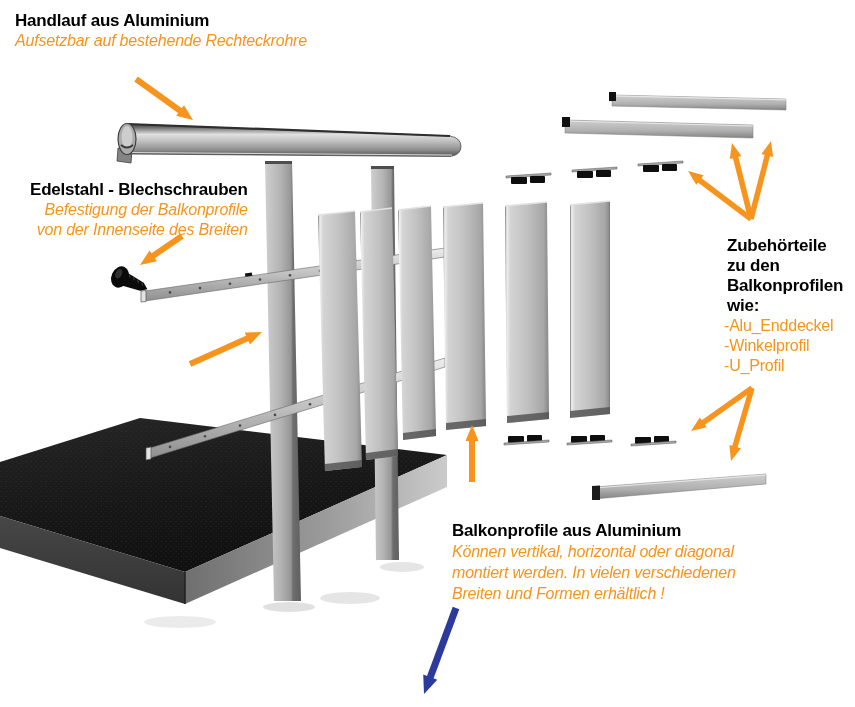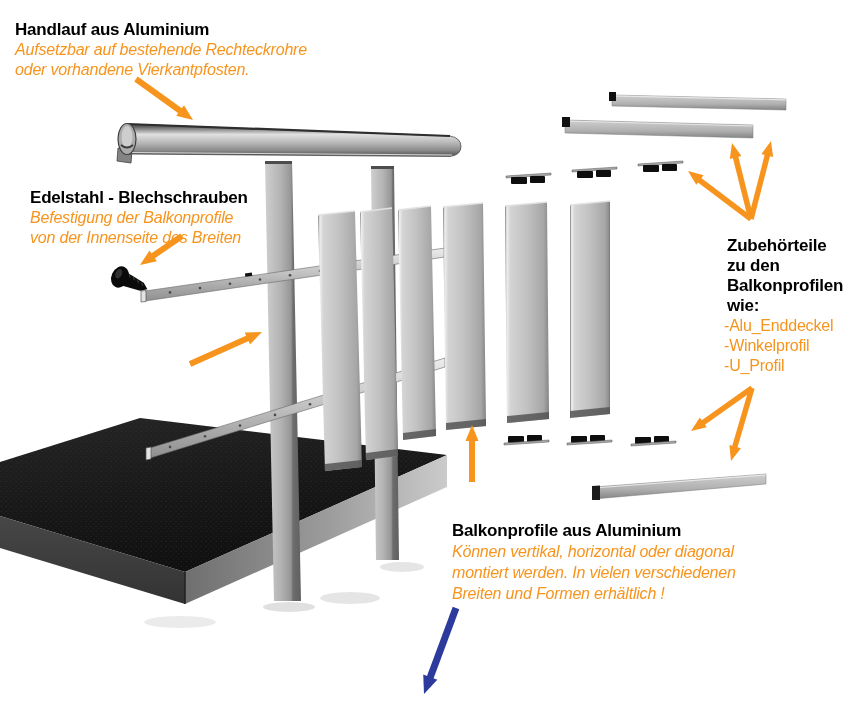--- a/index.html
+++ b/index.html
@@ -281,27 +281,26 @@
         </g>
     </g>
     <g>
       <line class="arrow-shaft-blue" x1="456" y1="608" x2="427" y2="686" stroke-width="7"></line>
       <g transform="translate(424,694) rotate(110.4)">
           <polygon class="arrow-head-blue" points="0,0 -18,7.5 -18,-7.5"></polygon>
         </g>
     </g>
   </svg>
 
-  <div class="ann" style="left:15px; top:20px;">
+  <div class="ann" style="left:15px; top:11px;">
     <div class="t">Handlauf aus Aluminium</div>
     <div class="s">Aufsetzbar auf bestehende Rechteckrohre</div>
-    <div class="s">oder vorhandene Vierkantpfosten.</div>
   </div>
 
-  <div class="ann" style="left:30px; top:188px;">
+  <div class="ann" style="left:30px; top:180px;text-align:right;">
     <div class="t">Edelstahl - Blechschrauben</div>
     <div class="s">Befestigung der Balkonprofile</div>
     <div class="s">von der Innenseite des Breiten</div>
   </div>
 
 
   <div class="ann" style="left:727px; top:236px;">
     <div class="t">Zubehörteile</div>
     <div class="t">zu den</div>
     <div class="t">Balkonprofilen</div>

